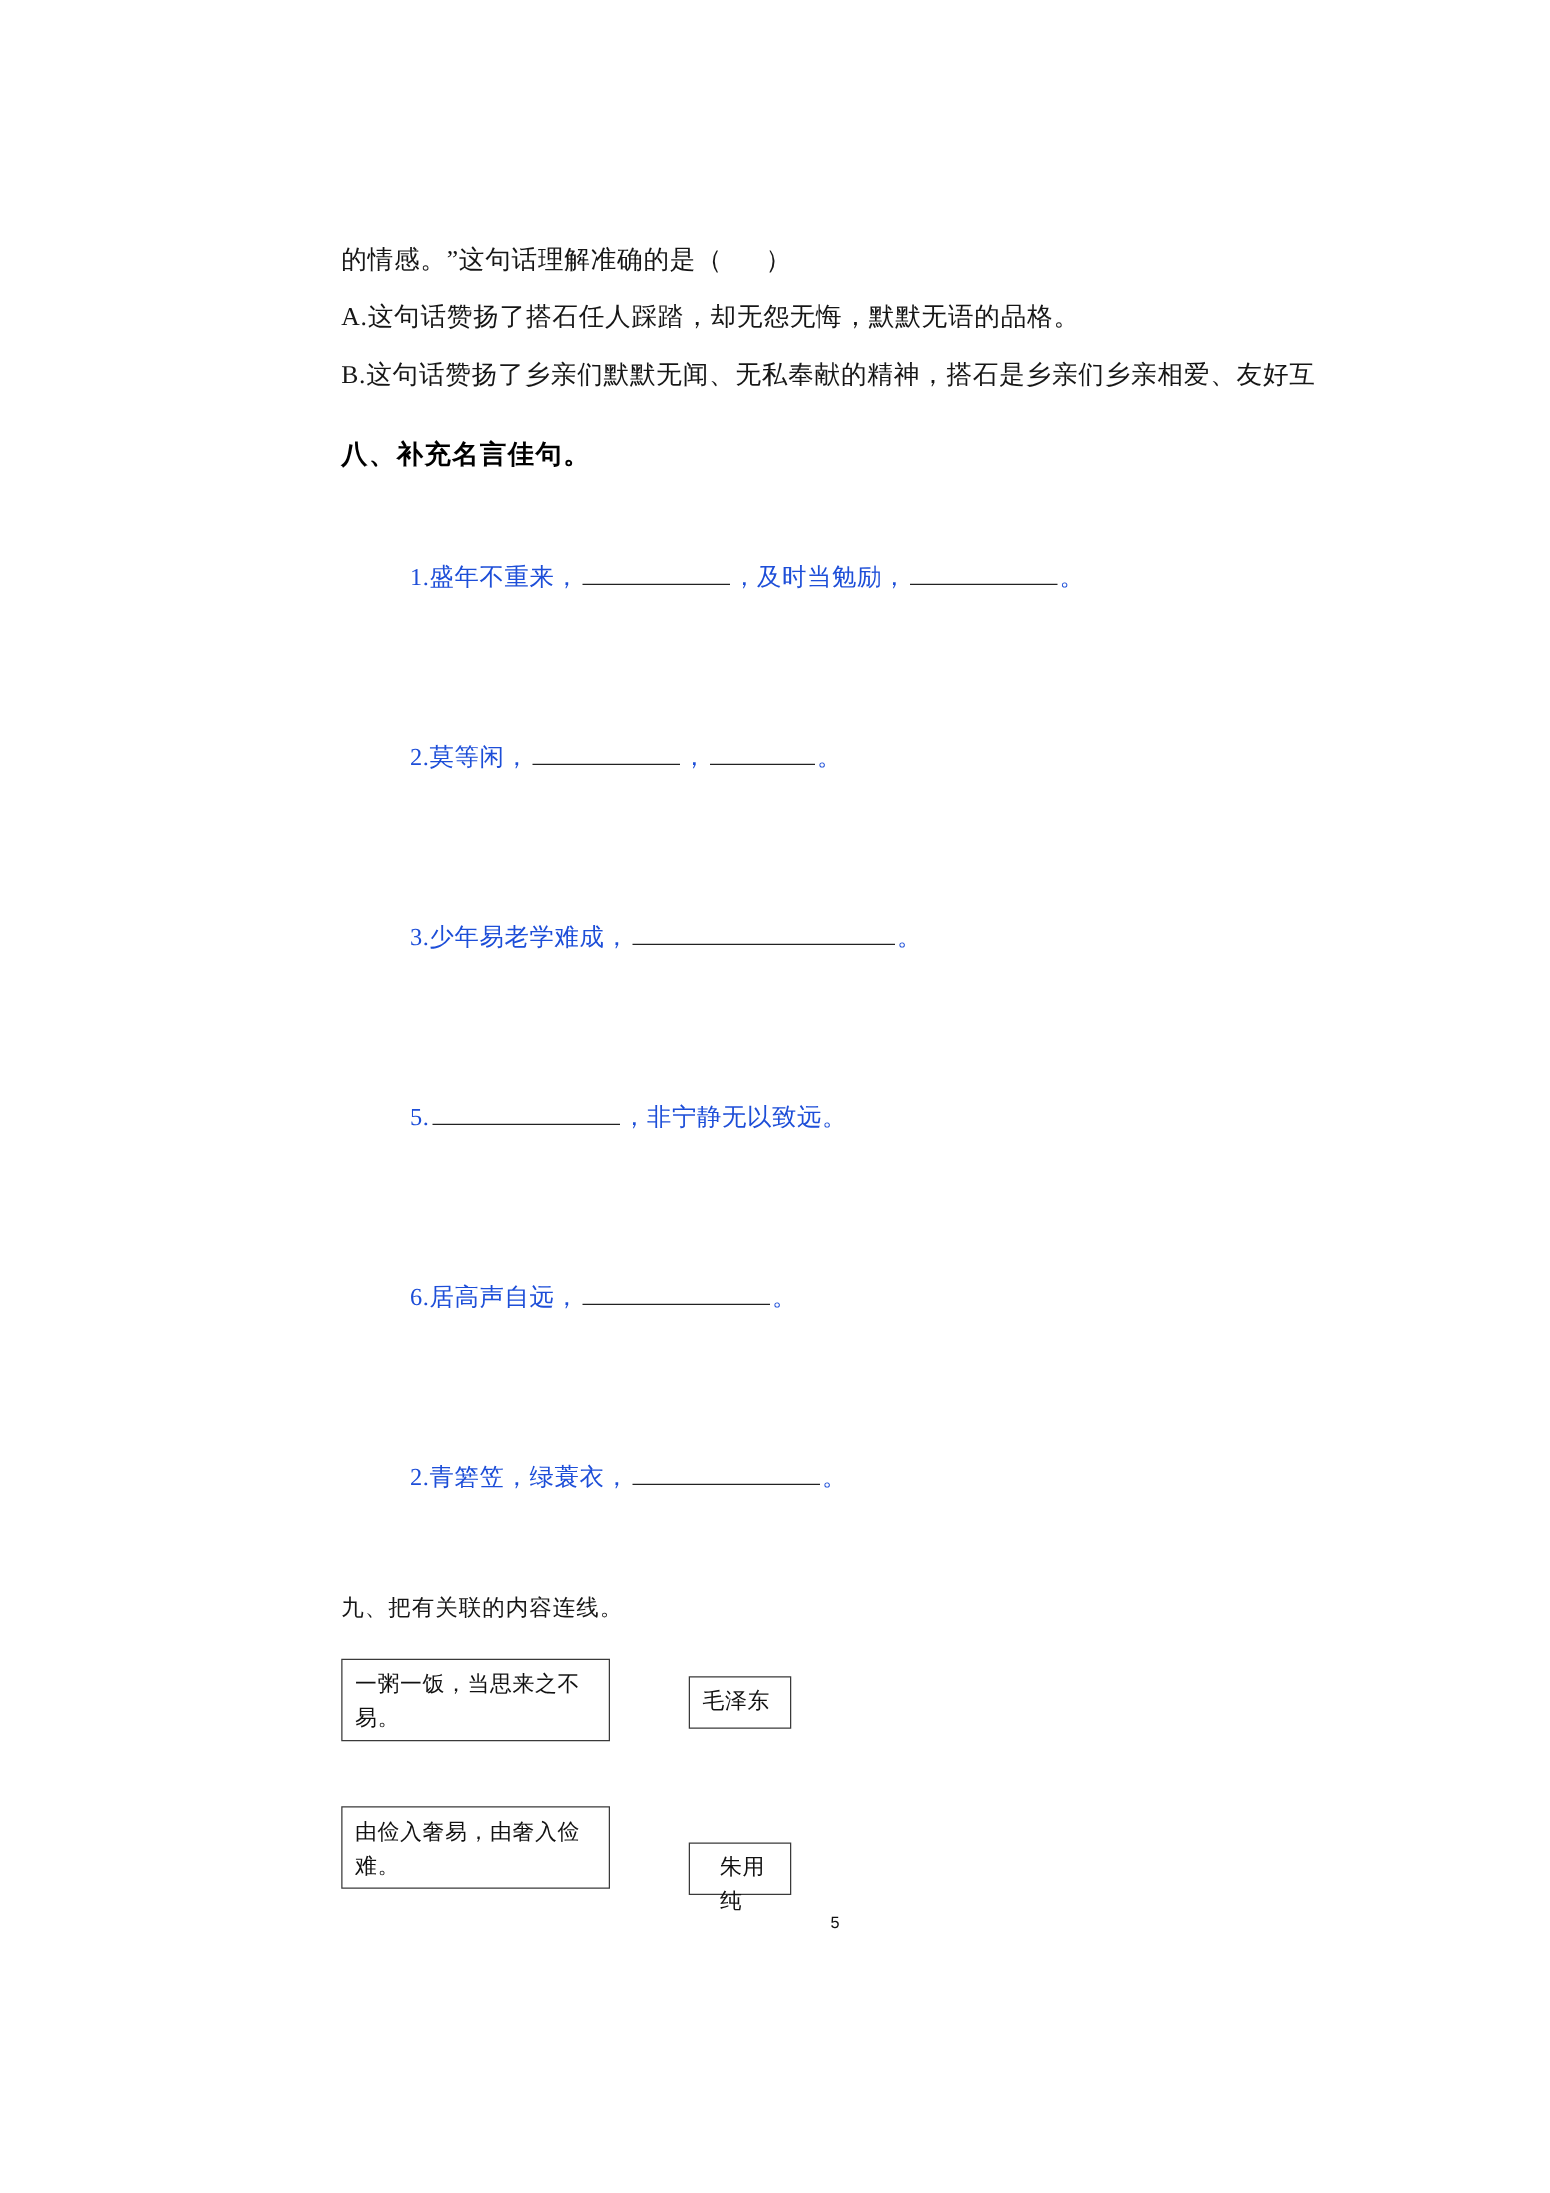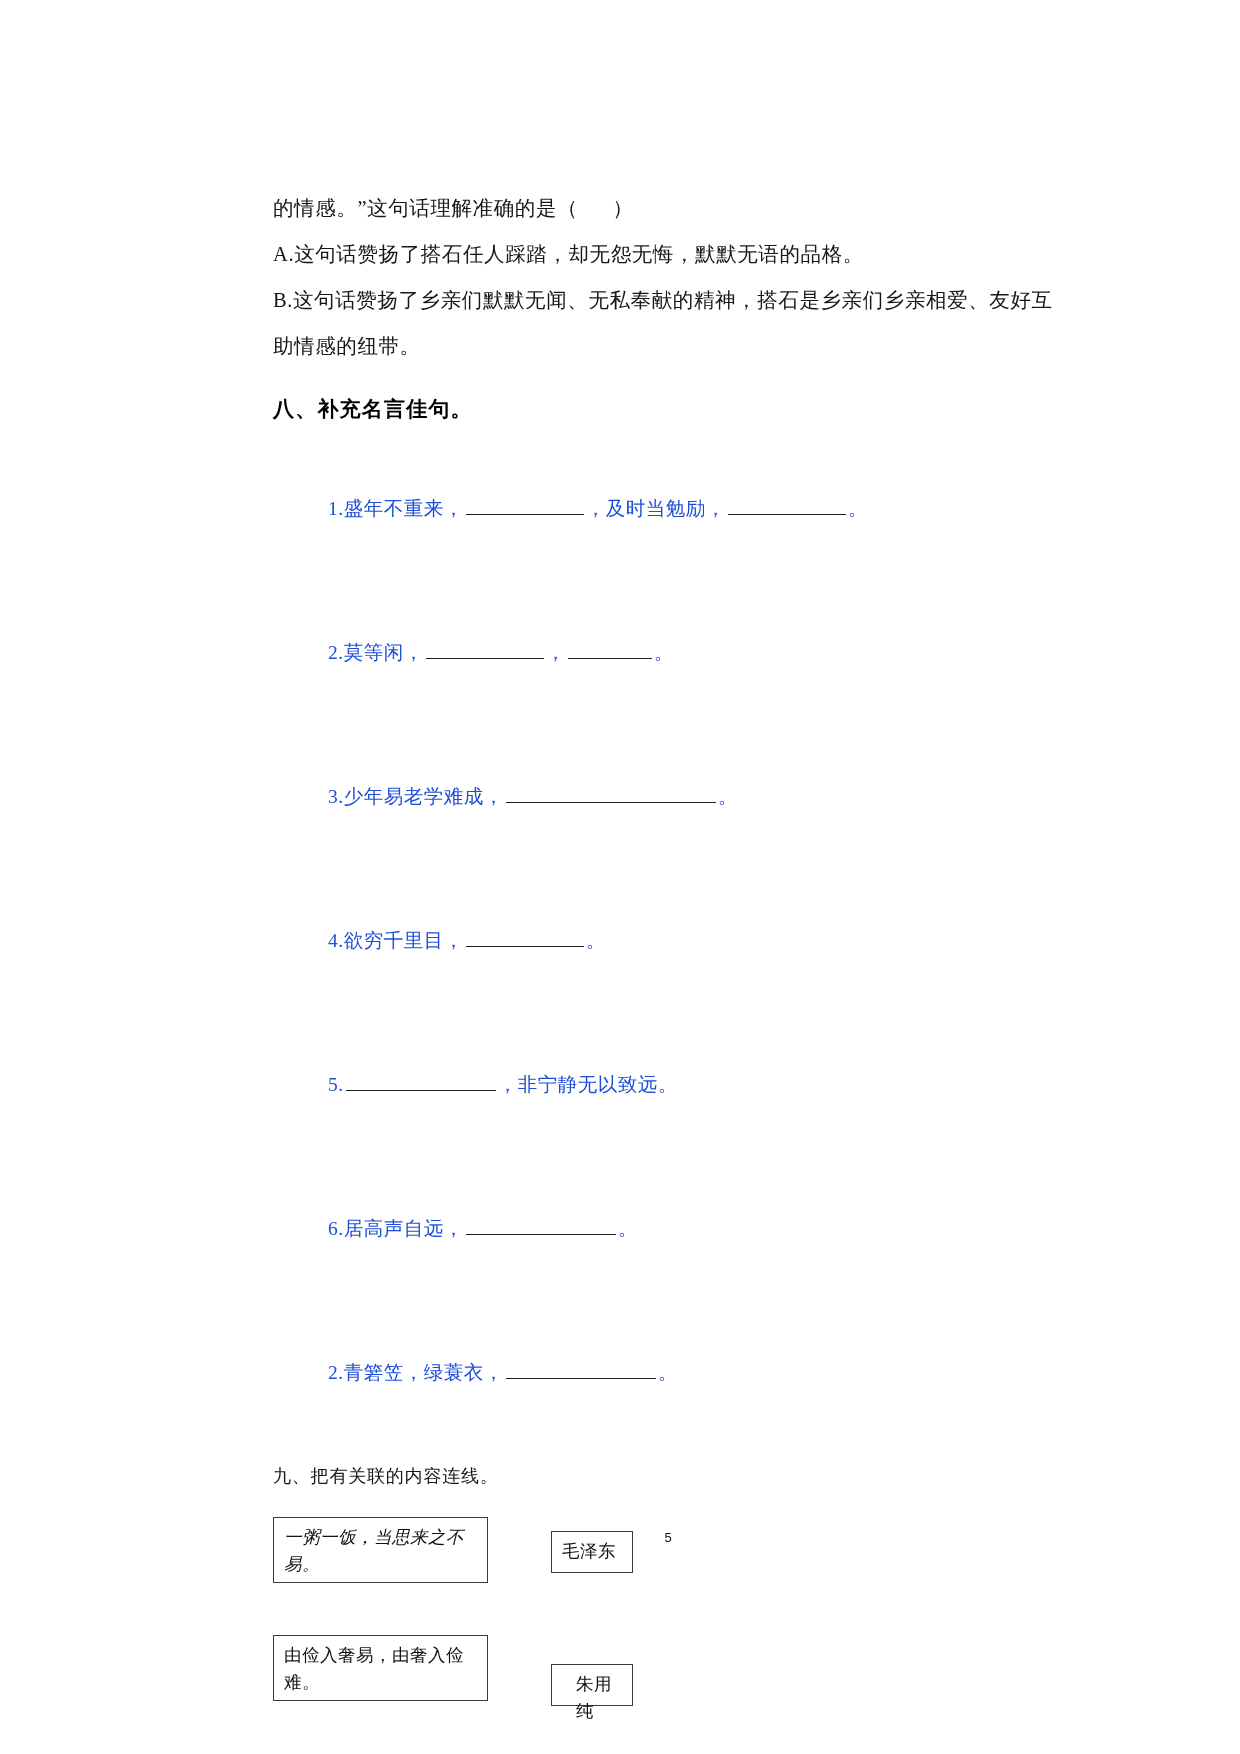--- a/index.html
+++ b/index.html
@@ -114,61 +114,57 @@
 </style>
 </head>
 <body>
 
 <div class="page">
   <div class="content">
 
     <div class="line">的情感。”这句话理解准确的是（      ）</div>
     <div class="line">A.这句话赞扬了搭石任人踩踏，却无怨无悔，默默无语的品格。</div>
     <div class="line">B.这句话赞扬了乡亲们默默无闻、无私奉献的精神，搭石是乡亲们乡亲相爱、友好互</div>
-    <div class="line">助情感的纽带。</div>
 
     <div class="heading">八、补充名言佳句。</div>
 
     <div class="q-list">
 
       <div class="q-item">
         <span>1.盛年不重来，</span><span class="blank b-md"></span><span>，及时当勉励，</span><span class="blank b-md"></span><span>。</span>
       </div>
 
       <div class="q-item">
         <span>2.莫等闲，</span><span class="blank b-md"></span><span>，</span><span class="blank b-sm"></span><span>。</span>
       </div>
 
       <div class="q-item">
         <span>3.少年易老学难成，</span><span class="blank b-xl"></span><span>。</span>
       </div>
 
-      <div class="q-item">
-        <span>4.欲穷千里目，</span><span class="blank b-md"></span><span>。</span>
-      </div>
 
       <div class="q-item">
         <span>5.</span><span class="blank b-lg"></span><span>，非宁静无以致远。</span>
       </div>
 
       <div class="q-item">
         <span>6.居高声自远，</span><span class="blank b-lg"></span><span>。</span>
       </div>
 
       <div class="q-item">
         <span>2.青箬笠，绿蓑衣，</span><span class="blank b-lg"></span><span>。</span>
       </div>
 
     </div>
 
     <div class="subheading">九、把有关联的内容连线。</div>
 
     <div class="match">
       <div class="left-col">
-        <div class="mbox" style="top:0px;height:66px;font-style:italic;">一粥一饭，当思来之不易。</div>
+        <div class="mbox" style="top:0px;height:66px;">一粥一饭，当思来之不易。</div>
         <div class="mbox" style="top:118px;height:66px;">由俭入奢易，由奢入俭难。</div>
 
       </div>
       <div class="right-col">
         <div class="mbox" style="top:14px;height:42px;">毛泽东</div>
         <div class="mbox" style="top:147px;height:42px;padding-left:24px;">朱用纯</div>
 
       </div>
     </div>
 

